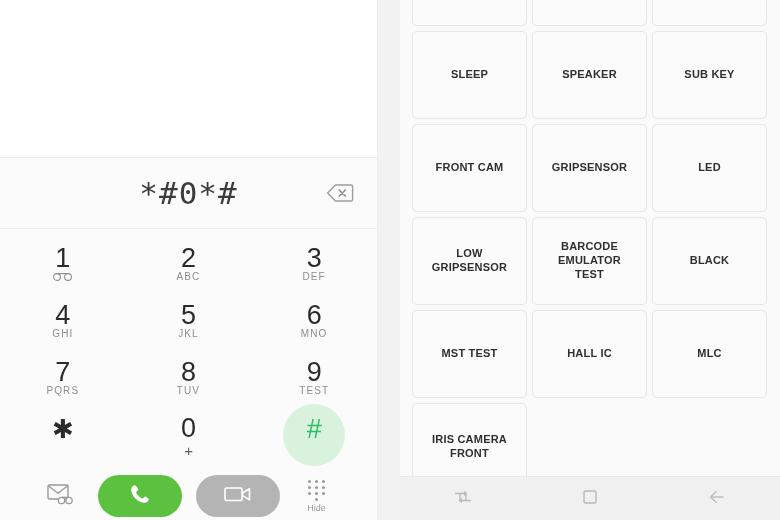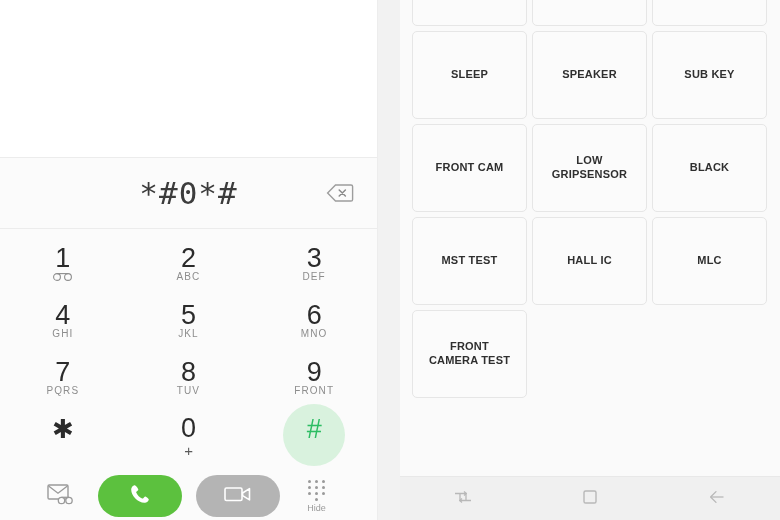--- a/index.html
+++ b/index.html
@@ -298,21 +298,21 @@
         <div class="key">
           <div class="key-digit">7</div>
           <div class="key-sub">PQRS</div>
         </div>
         <div class="key">
           <div class="key-digit">8</div>
           <div class="key-sub">TUV</div>
         </div>
         <div class="key">
           <div class="key-digit">9</div>
-          <div class="key-sub">FRONT</div>
+          <div class="key-sub">TEST</div>
         </div>
       </div>
 
       <div class="key-row">
         <div class="key key-star">
           <div class="key-digit">✱</div>
           <div class="key-sub"></div>
         </div>
         <div class="key">
           <div class="key-digit">0</div>
@@ -396,40 +396,49 @@
       <div class="test-card">
           <span>SPEAKER</span>
         </div>
       <div class="test-card">
           <span>SUB KEY</span>
         </div>
 
       <div class="test-card">
           <span>FRONT CAM</span>
         </div>
+      <div class="test-card">
+          <span>GRIPSENSOR</span>
+        </div>
+      <div class="test-card">
+          <span>LED</span>
+        </div>
 
       <div class="test-card">
           <span>LOW GRIPSENSOR</span>
         </div>
       <div class="test-card">
+          <span>BARCODE<br>EMULATOR TEST</span>
+        </div>
+      <div class="test-card">
           <span>BLACK</span>
         </div>
 
       <div class="test-card">
           <span>MST TEST</span>
         </div>
       <div class="test-card">
           <span>HALL IC</span>
         </div>
       <div class="test-card">
           <span>MLC</span>
         </div>
 
       <div class="test-card">
-          <span>FRONT CAMERA TEST</span>
+          <span>IRIS CAMERA FRONT</span>
         </div>
     </div>
 
     <div class="navbar">
       <div class="nav-btn">
         <span>
           <svg width="20" height="16" viewBox="0 0 20 16">
             <path d="M2 4.5 L13 4.5 L13 11.5" fill="none" stroke="#b8b8b8" stroke-width="1.3"></path>
             <path d="M11 2.6 L13.2 4.5 L11 6.4" fill="none" stroke="#b8b8b8" stroke-width="1.3"></path>
             <path d="M18 11.5 L7 11.5 L7 5" fill="none" stroke="#b8b8b8" stroke-width="1.3"></path>

